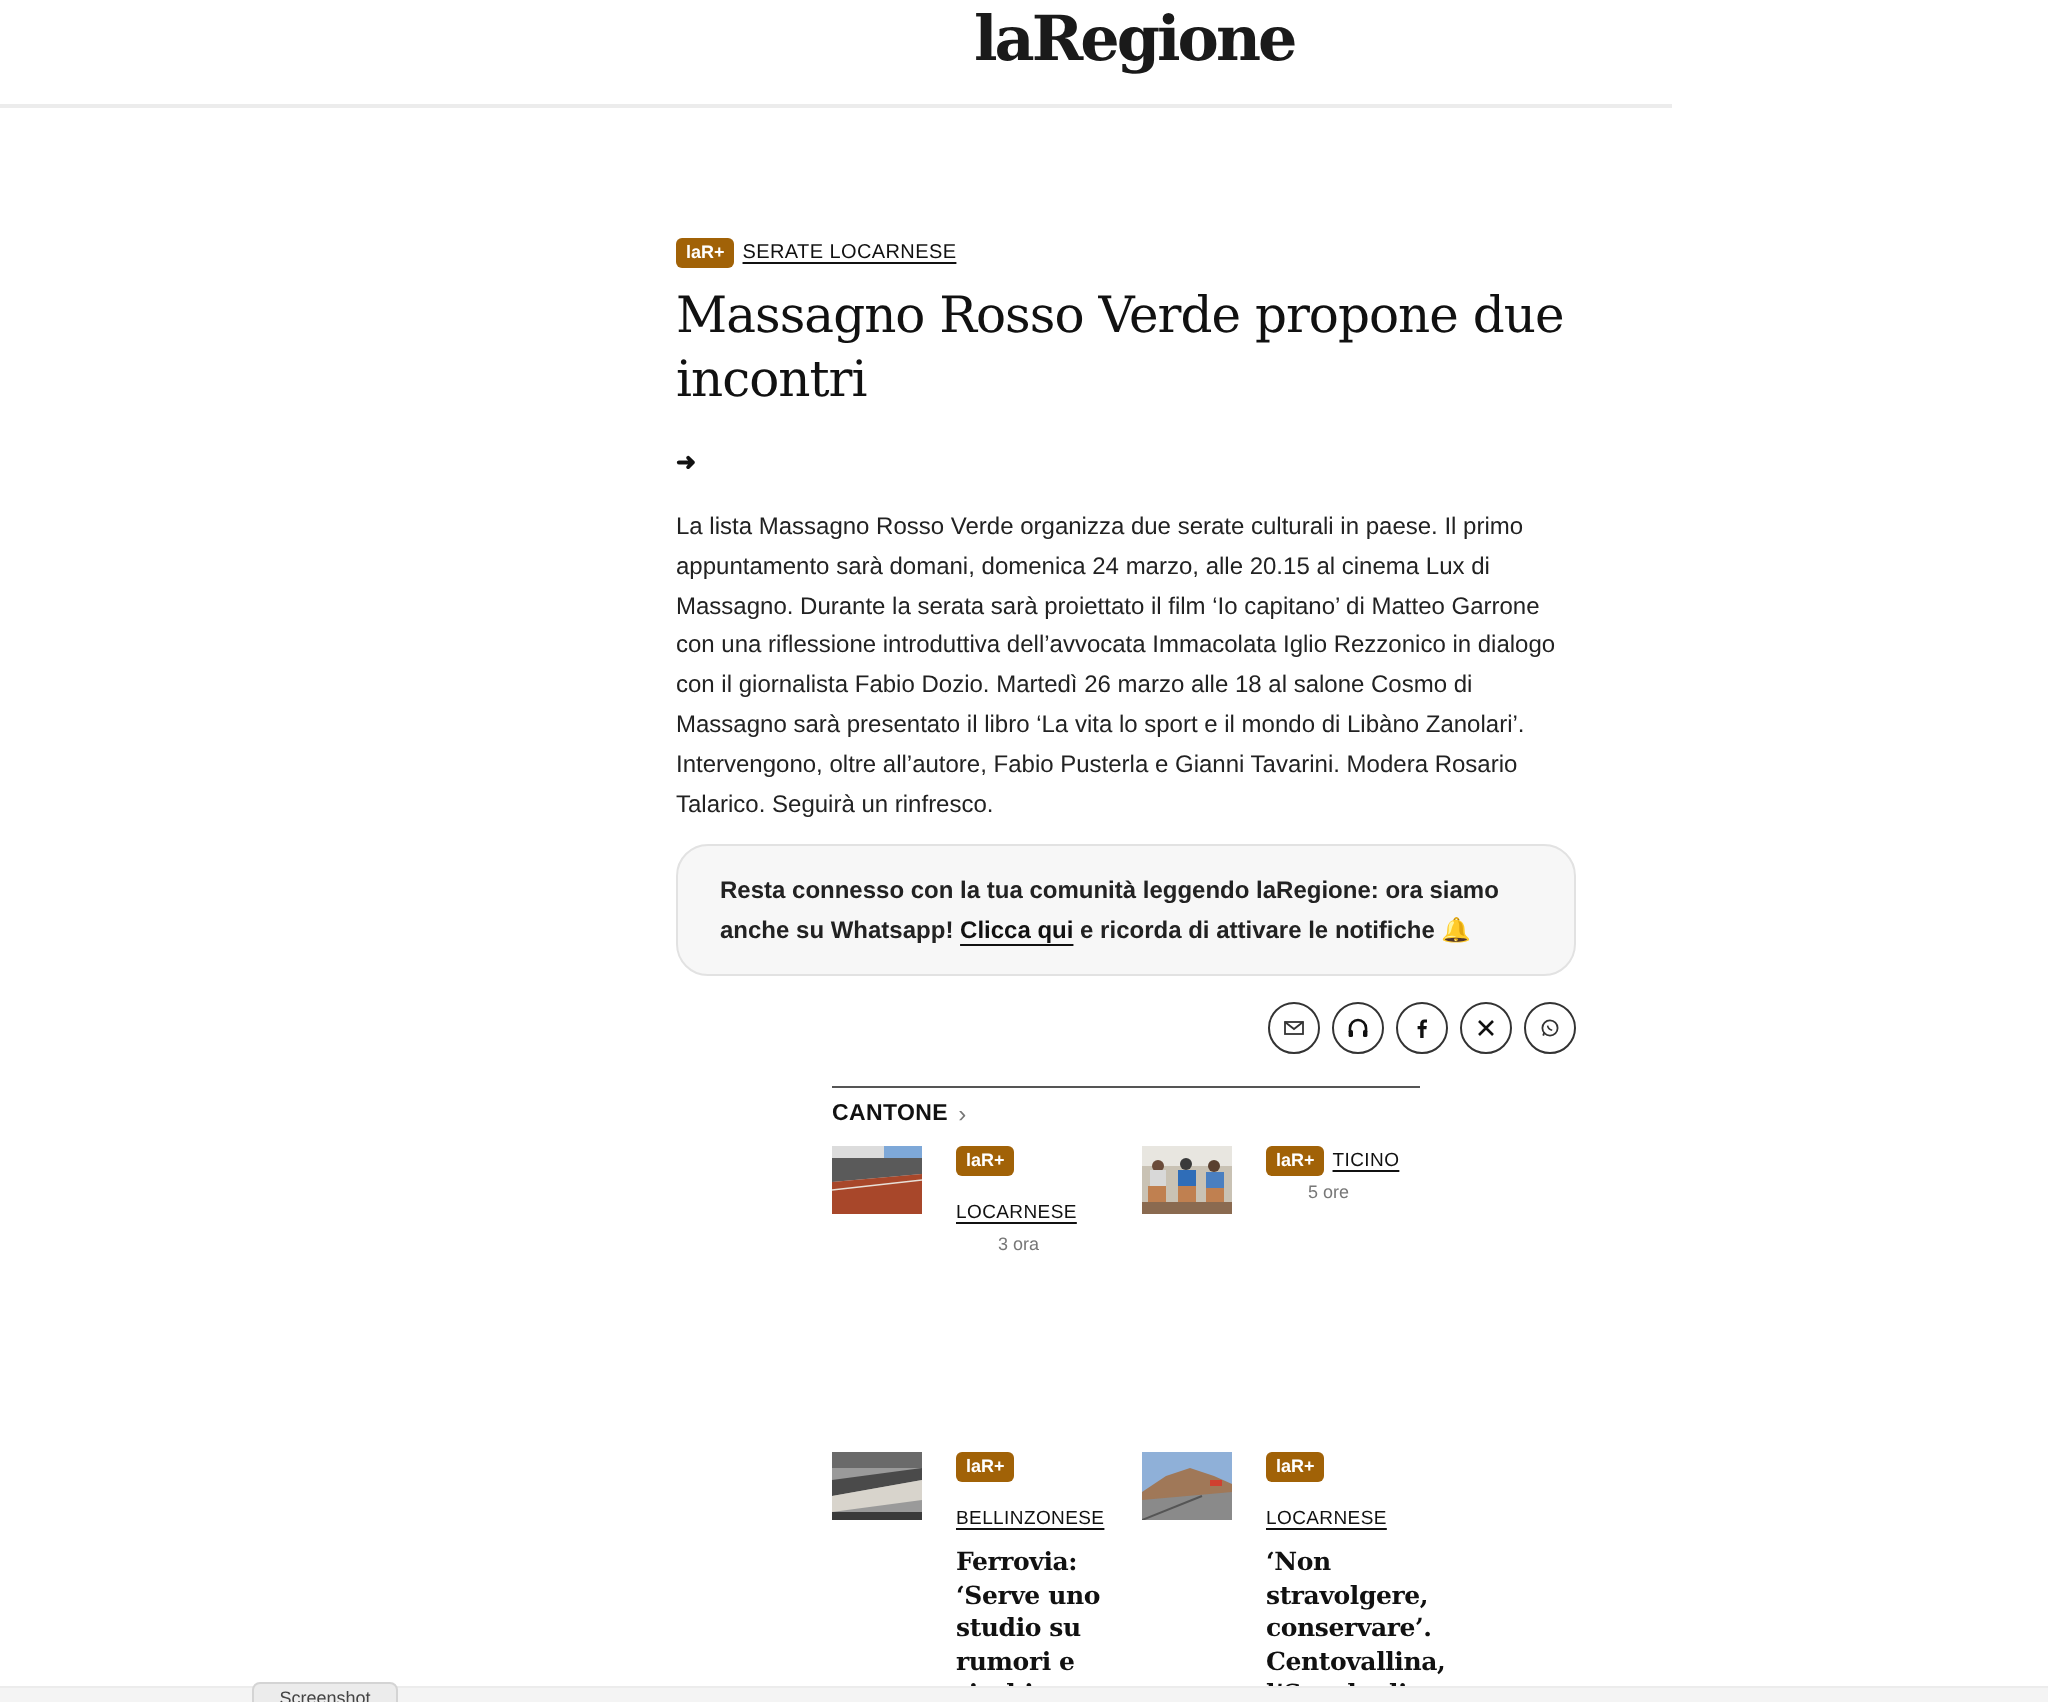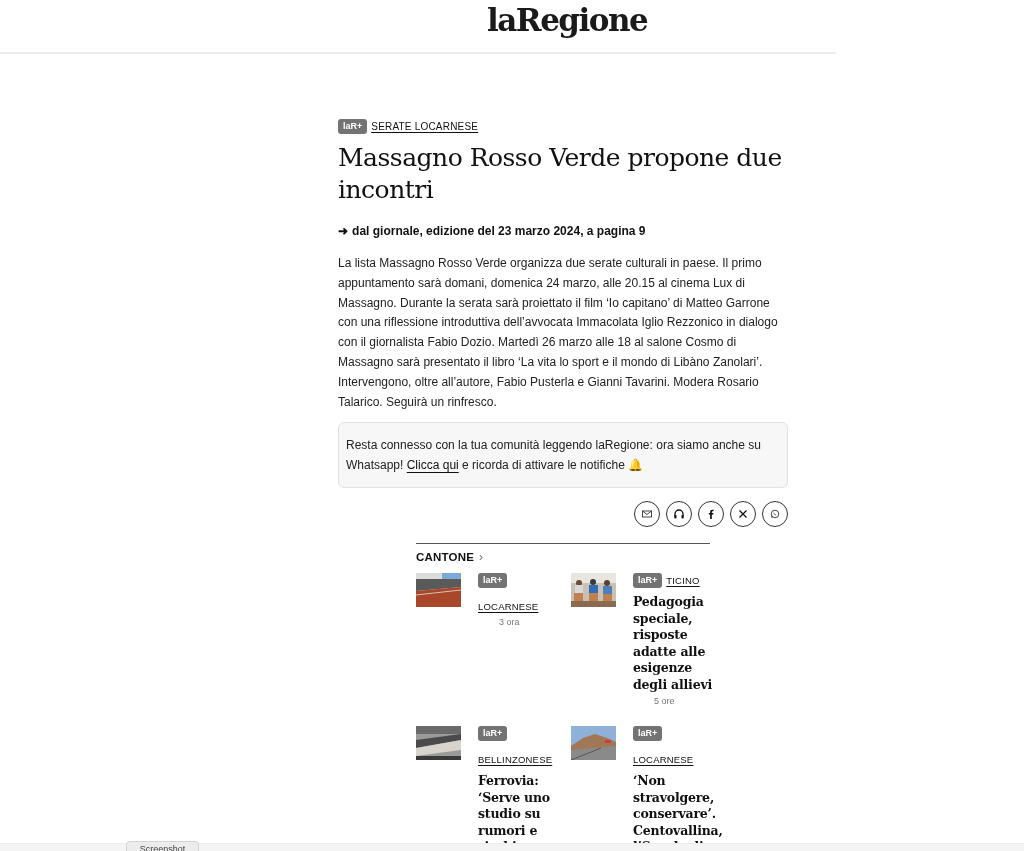--- a/index.html
+++ b/index.html
@@ -4,28 +4,28 @@
 <style>
   * { box-sizing: border-box; margin: 0; padding: 0; }
   html, body { width: 1024px; height: 851px; overflow: hidden; background: #fff; }
   body { font-family: "Liberation Sans", sans-serif; color: #111; position: relative; }
 
   .site-header { position: absolute; left: 0; top: 0; width: 836px; height: 54px; border-bottom: 2px solid #ececec; background: #fff; }
   .logo { position: absolute; left: 487px; top: 2px; font-family: "DejaVu Serif", serif; font-weight: bold; font-size: 31px; letter-spacing: -1.5px; color: #1a1a1a; }
 
   .article { position: absolute; left: 338px; top: 118px; width: 450px; }
   .kicker { display: flex; align-items: center; gap: 4px; height: 16px; }
-  .badge { background: #737373; color: #fff; font-size: 9px; font-weight: bold; padding: 2px 5px; border-radius: 3px; line-height: 11px; }
+  .badge { background: #a16207; color: #fff; font-size: 9px; font-weight: bold; padding: 2px 5px; border-radius: 3px; line-height: 11px; }
   .category-link { font-size: 10px; color: #111; text-decoration: underline; text-underline-offset: 2px; letter-spacing: 0.2px; }
 
   .title { margin-top: 8px; font-family: "DejaVu Serif", serif; font-weight: normal; font-size: 25px; line-height: 32px; color: #111; letter-spacing: -0.5px; }
   .edition { margin-top: 18px; font-size: 12px; font-weight: bold; color: #111; display: flex; gap: 4px; align-items: center; }
   .body-text { margin-top: 16px; font-size: 12px; line-height: 19.8px; color: #222; }
 
-  .notice { margin-top: 10px; border: 1px solid #e2e2e2; background: #f7f7f7; border-radius: 6px; padding: 12px 7px; font-size: 12px; line-height: 20px; color: #222; }
+  .notice { margin-top: 10px; border: 1px solid #e2e2e2; background: #f7f7f7; border-radius: 16px; padding: 12px 21px; font-size: 12px; line-height: 20px; color: #222; font-weight: bold; }
   .notice a { color: #111; text-decoration: underline; text-underline-offset: 3px; }
 
   .share { margin-top: 13px; display: flex; justify-content: flex-end; gap: 6px; }
   .share-btn { width: 26px; height: 26px; border: 1.5px solid #333; border-radius: 50%; display: flex; align-items: center; justify-content: center; background: #fff; cursor: pointer; }
   .share-btn svg { width: 12px; height: 12px; }
 
   .related { position: absolute; left: 416px; top: 543px; width: 294px; border-top: 1.5px solid #555; }
   .related-head { margin-top: 6px; display: flex; align-items: center; gap: 5px; font-size: 11.5px; font-weight: bold; letter-spacing: 0.2px; }
   .related-head .chev { color: #777; font-weight: normal; font-size: 12px; }
   .grid { position: relative; margin-top: 9px; }
@@ -50,21 +50,20 @@
 </header>
 
 <main class="article">
   <div class="kicker">
     <span class="badge">laR+</span>
     <a class="category-link">SERATE LOCARNESE</a>
   </div>
   <h1 class="title">Massagno Rosso Verde propone due incontri</h1>
   <div class="edition">
     <span>➜</span>
-    <span>dal giornale, edizione del 23 marzo 2024, a pagina 9</span>
   </div>
   <p class="body-text">La lista Massagno Rosso Verde organizza due serate culturali in paese. Il primo appuntamento sarà domani, domenica 24 marzo, alle 20.15 al cinema Lux di Massagno. Durante la serata sarà proiettato il film ‘Io capitano’ di Matteo Garrone con una riflessione introduttiva dell’avvocata Immacolata Iglio Rezzonico in dialogo con il giornalista Fabio Dozio. Martedì 26 marzo alle 18 al salone Cosmo di Massagno sarà presentato il libro ‘La vita lo sport e il mondo di Libàno Zanolari’. Intervengono, oltre all’autore, Fabio Pusterla e Gianni Tavarini. Modera Rosario Talarico. Seguirà un rinfresco.</p>
 
   <div class="notice">
     <span>Resta connesso con la tua comunità leggendo laRegione: ora siamo anche su Whatsapp! </span><a>Clicca qui</a><span> e ricorda di attivare le notifiche </span><span>🔔</span>
   </div>
 
   <div class="share">
     <div class="share-btn">
       <svg viewBox="0 0 12 12">
@@ -137,21 +136,20 @@
         <rect x="3" y="20" width="9" height="8" fill="#c08050"></rect>
           <rect x="18" y="20" width="9" height="8" fill="#c08050"></rect>
           <rect x="32" y="21" width="9" height="8" fill="#c08050"></rect>
         <rect x="0" y="28" width="45" height="6" fill="#8a6a50"></rect>
       </svg>
       <div class="card-body">
         <div class="card-kicker">
           <span class="badge">laR+</span>
           <a class="category-link">TICINO</a>
         </div>
-        <h3 class="card-title">Pedagogia speciale, risposte adatte alle esigenze degli allievi</h3>
         <div class="card-time">5 ore</div>
       </div>
     </article>
 
     <article class="card" style="left:0; top:153px;">
       <svg class="thumb" viewBox="0 0 45 34">
         <rect width="45" height="34" fill="#9a9a9a"></rect>
         <rect x="0" y="0" width="45" height="8" fill="#6a6a6a"></rect>
         <path d="M0 14 L45 8 L45 14 L0 22 Z" fill="#4a4a4a"></path>
         <path d="M0 22 L45 14 L45 24 L0 30 Z" fill="#d8d4cc"></path>

